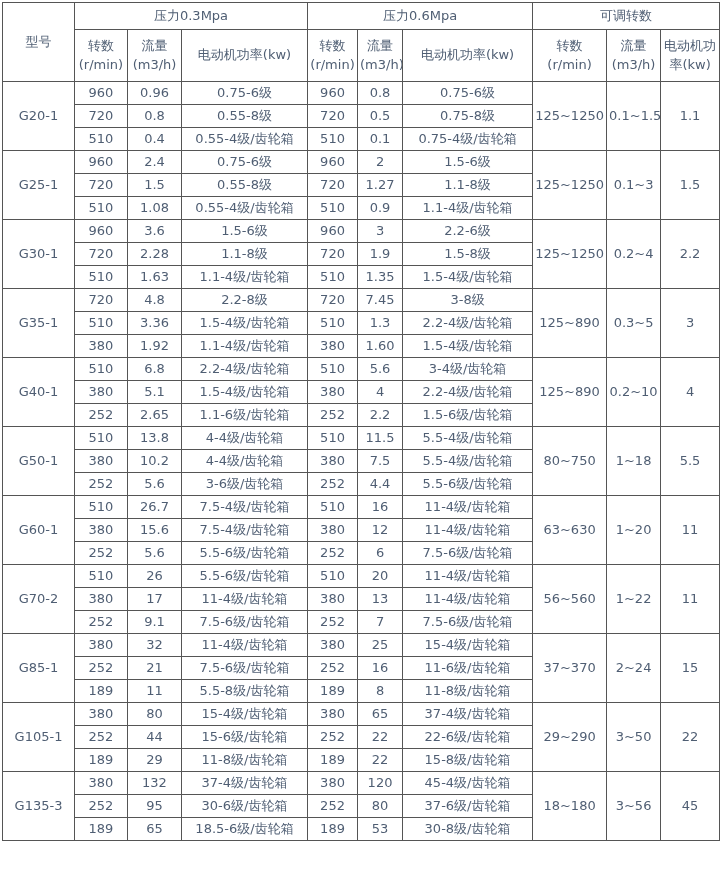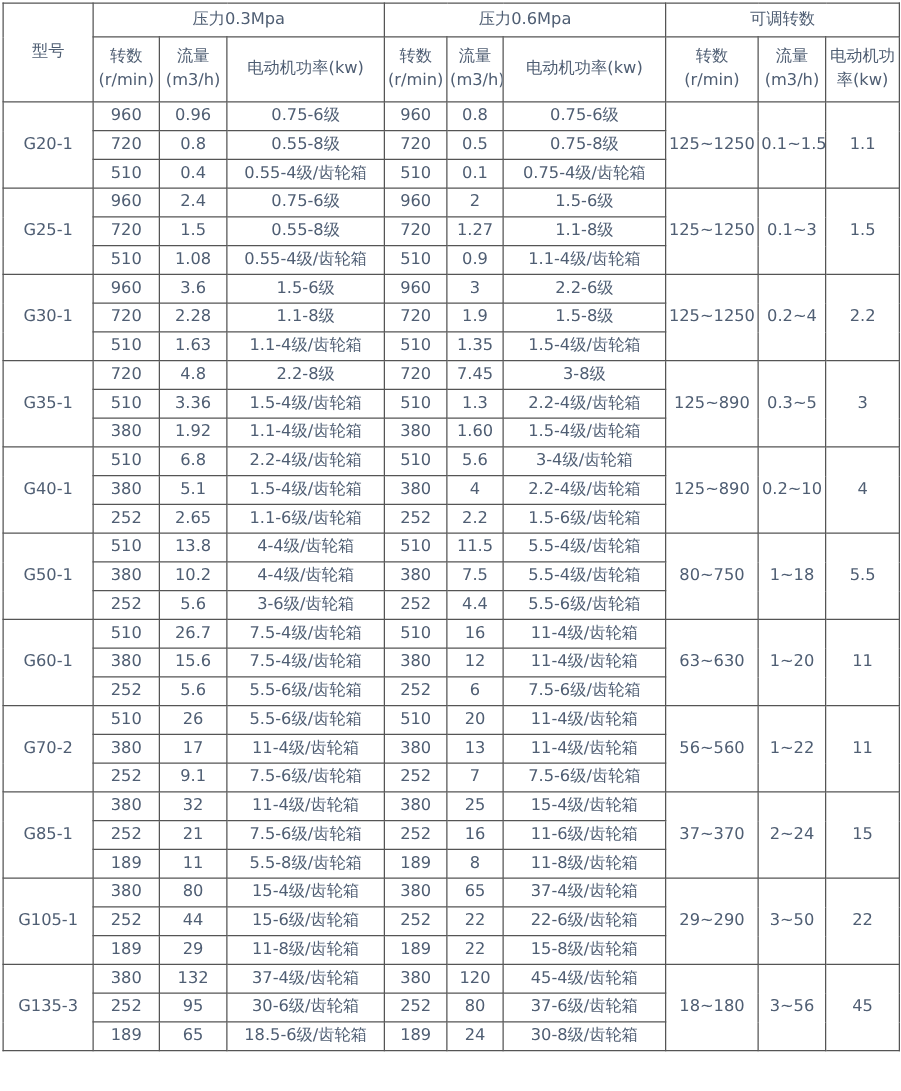--- a/index.html
+++ b/index.html
@@ -381,18 +381,18 @@
           <td>30-6级/齿轮箱</td>
           <td>252</td>
           <td>80</td>
           <td>37-6级/齿轮箱</td>
         </tr>
         <tr>
           <td>189</td>
           <td>65</td>
           <td>18.5-6级/齿轮箱</td>
           <td>189</td>
-          <td>24</td>
+          <td>53</td>
           <td>30-8级/齿轮箱</td>
         </tr>
       </tbody>
   </table>
 </div>
 
 </body></html>

